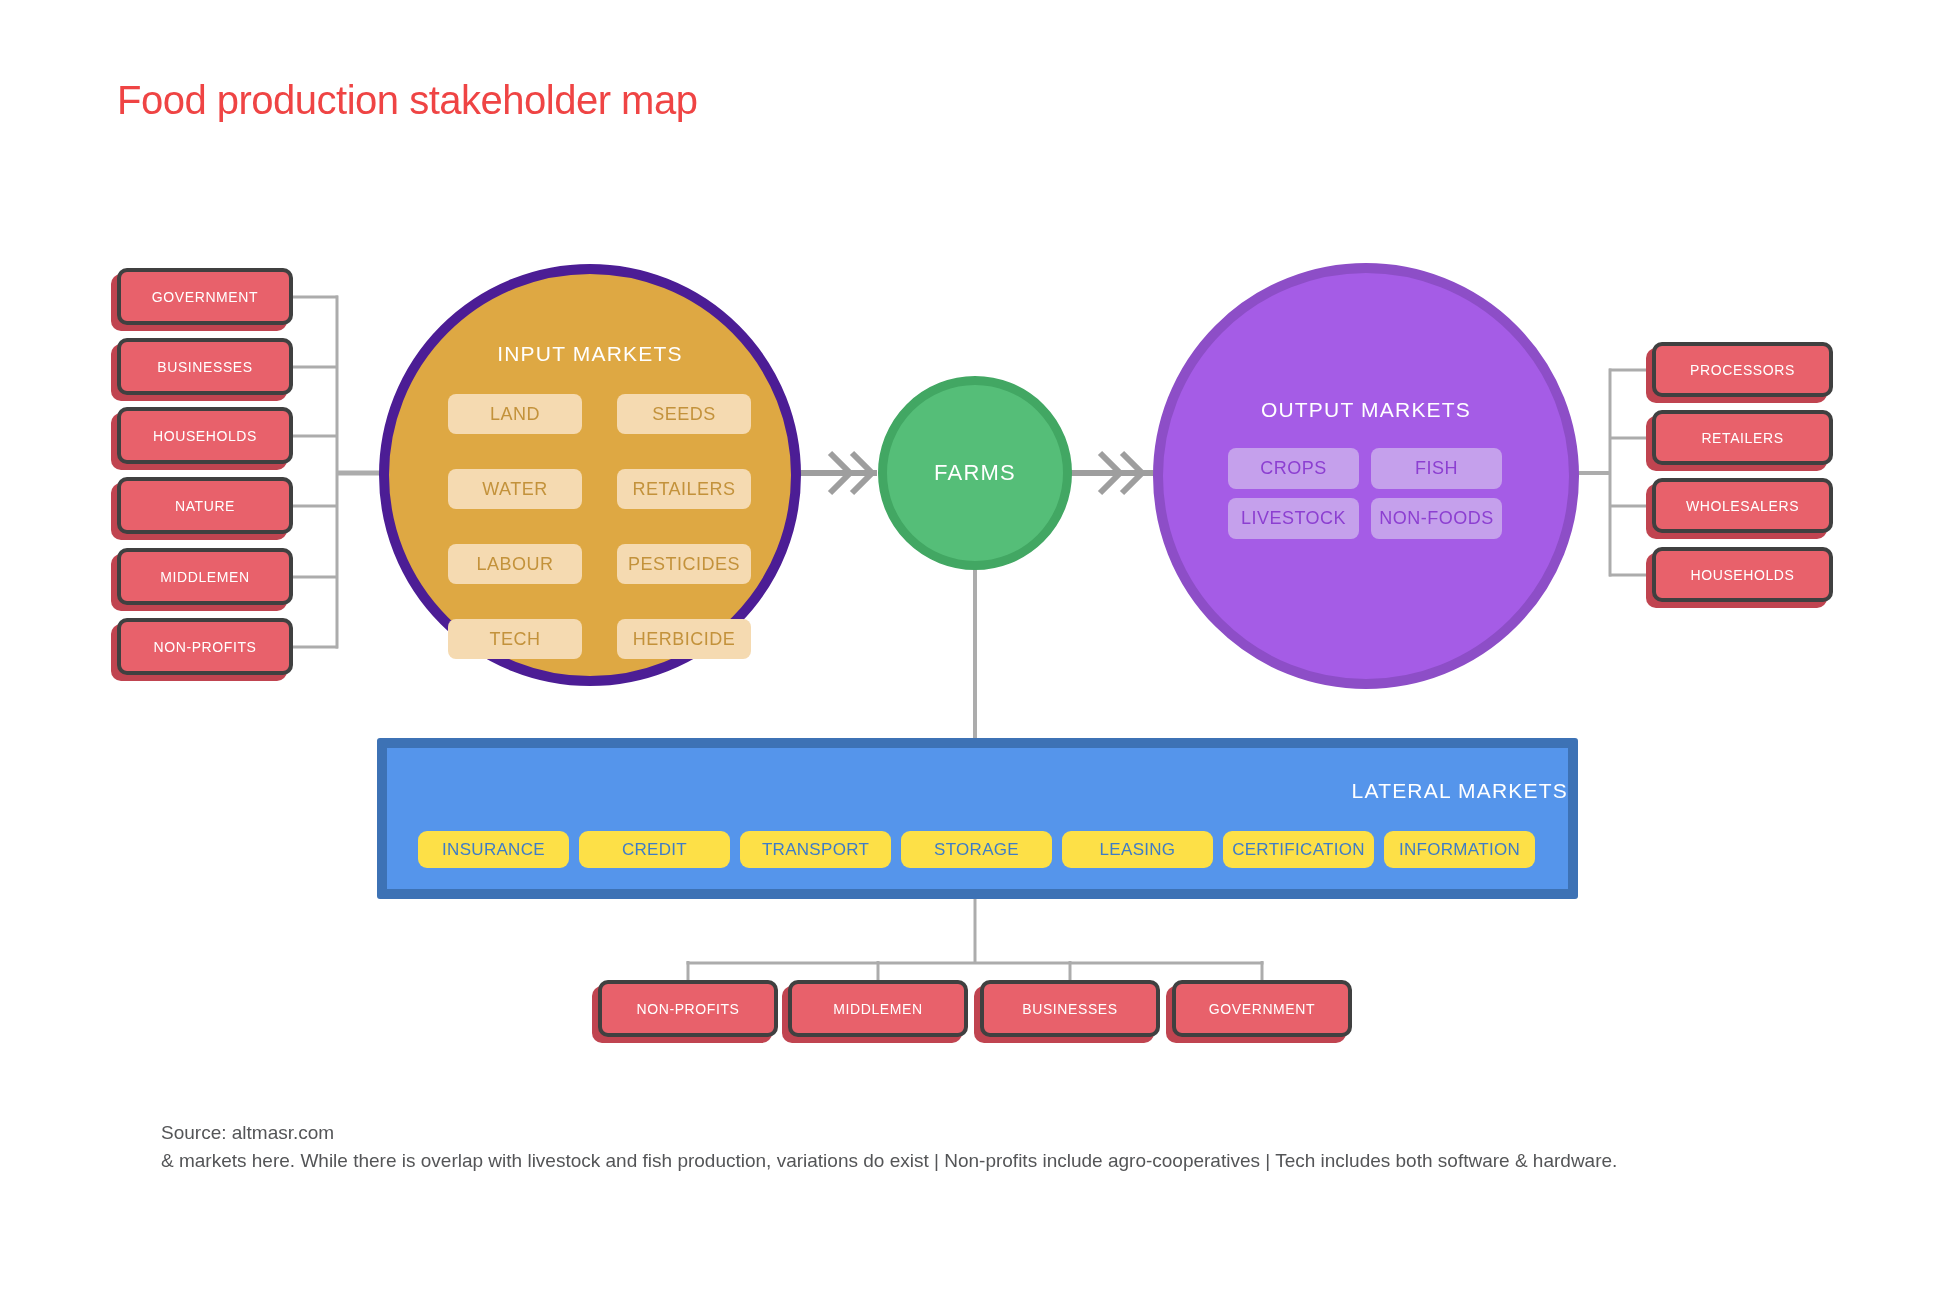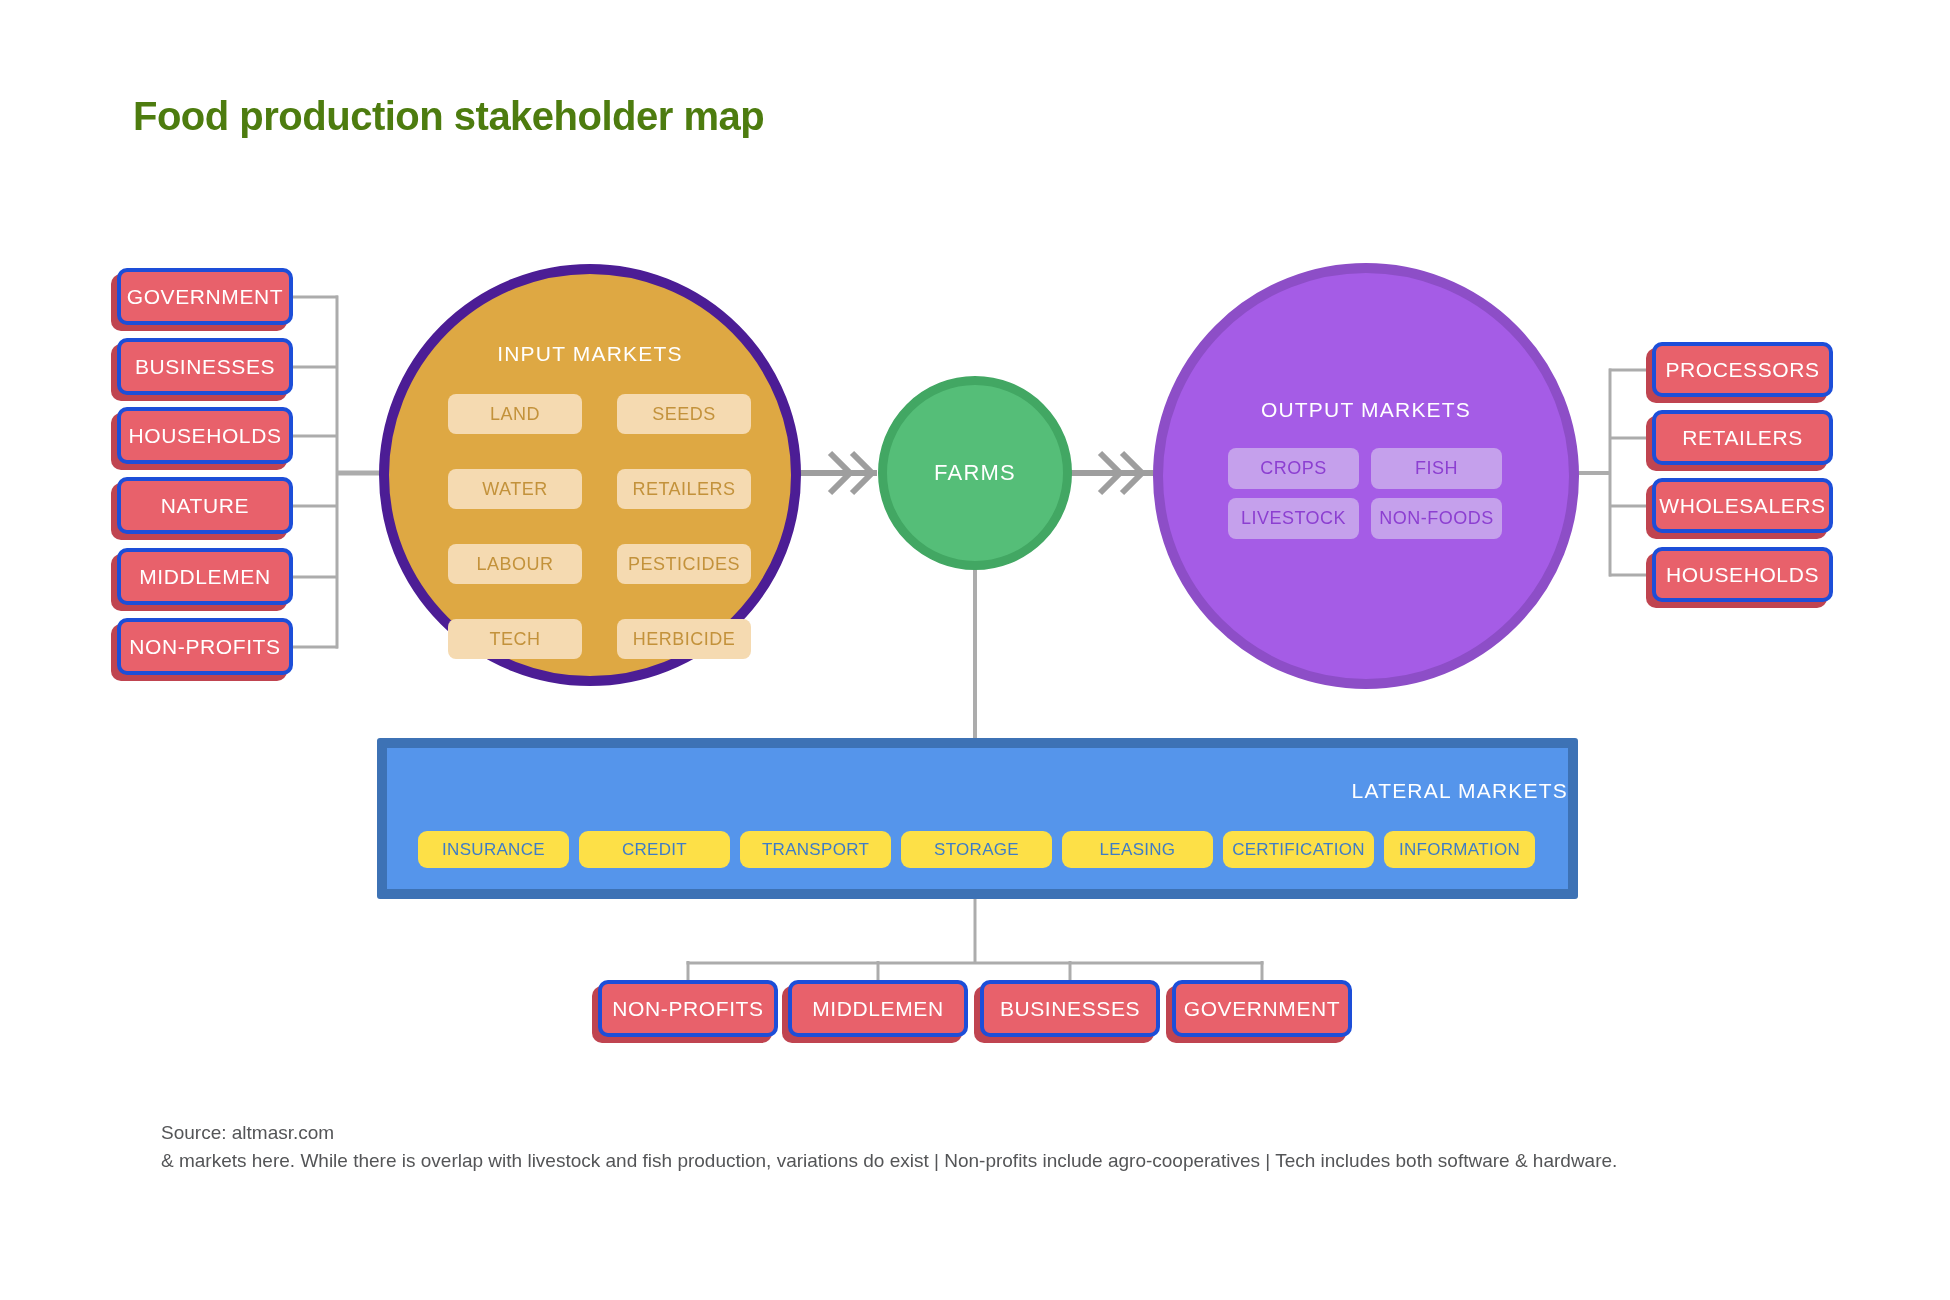--- a/index.html
+++ b/index.html
@@ -4,32 +4,32 @@
 <style>
   html,body{margin:0;padding:0;background:#ffffff;}
   .canvas{
     position:relative;
     width:1950px;height:1300px;
     background:#ffffff;
     font-family:"Liberation Sans", sans-serif;
     overflow:hidden;
   }
   .title{
-    position:absolute;left:117px;top:78px;margin:16px;
-    font-size:40px;font-weight:700;color:#4d7c0f;letter-spacing:-0.5px;
+    position:absolute;left:117px;top:78px;margin:0;
+    font-size:40px;font-weight:400;color:#ef4444;letter-spacing:-0.5px;
   }
   svg.wires{position:absolute;left:0;top:0;z-index:0;}
 
   
   .redbox{
     position:absolute;box-sizing:border-box;z-index:2;
-    background:#E8616B;border:4px solid #1d4ed8;border-radius:10px;
+    background:#E8616B;border:4px solid #404040;border-radius:10px;
     box-shadow:-6px 6px 0 #C04450;
     display:flex;align-items:center;justify-content:center;
-    color:#ffffff;font-size:21px;letter-spacing:0.6px;
+    color:#ffffff;font-size:14px;letter-spacing:0.6px;
   }
   .left-col .redbox{left:117px;width:176px;height:57px;}
   .right-col .redbox{left:1652px;width:181px;height:55px;}
   .bottom-row .redbox{top:980px;width:180px;height:57px;}
 
   
   .circle{position:absolute;box-sizing:border-box;border-radius:50%;z-index:1;}
   .circle-title{
     position:absolute;left:0;width:100%;text-align:center;
     color:#ffffff;font-size:21px;letter-spacing:1.2px;

